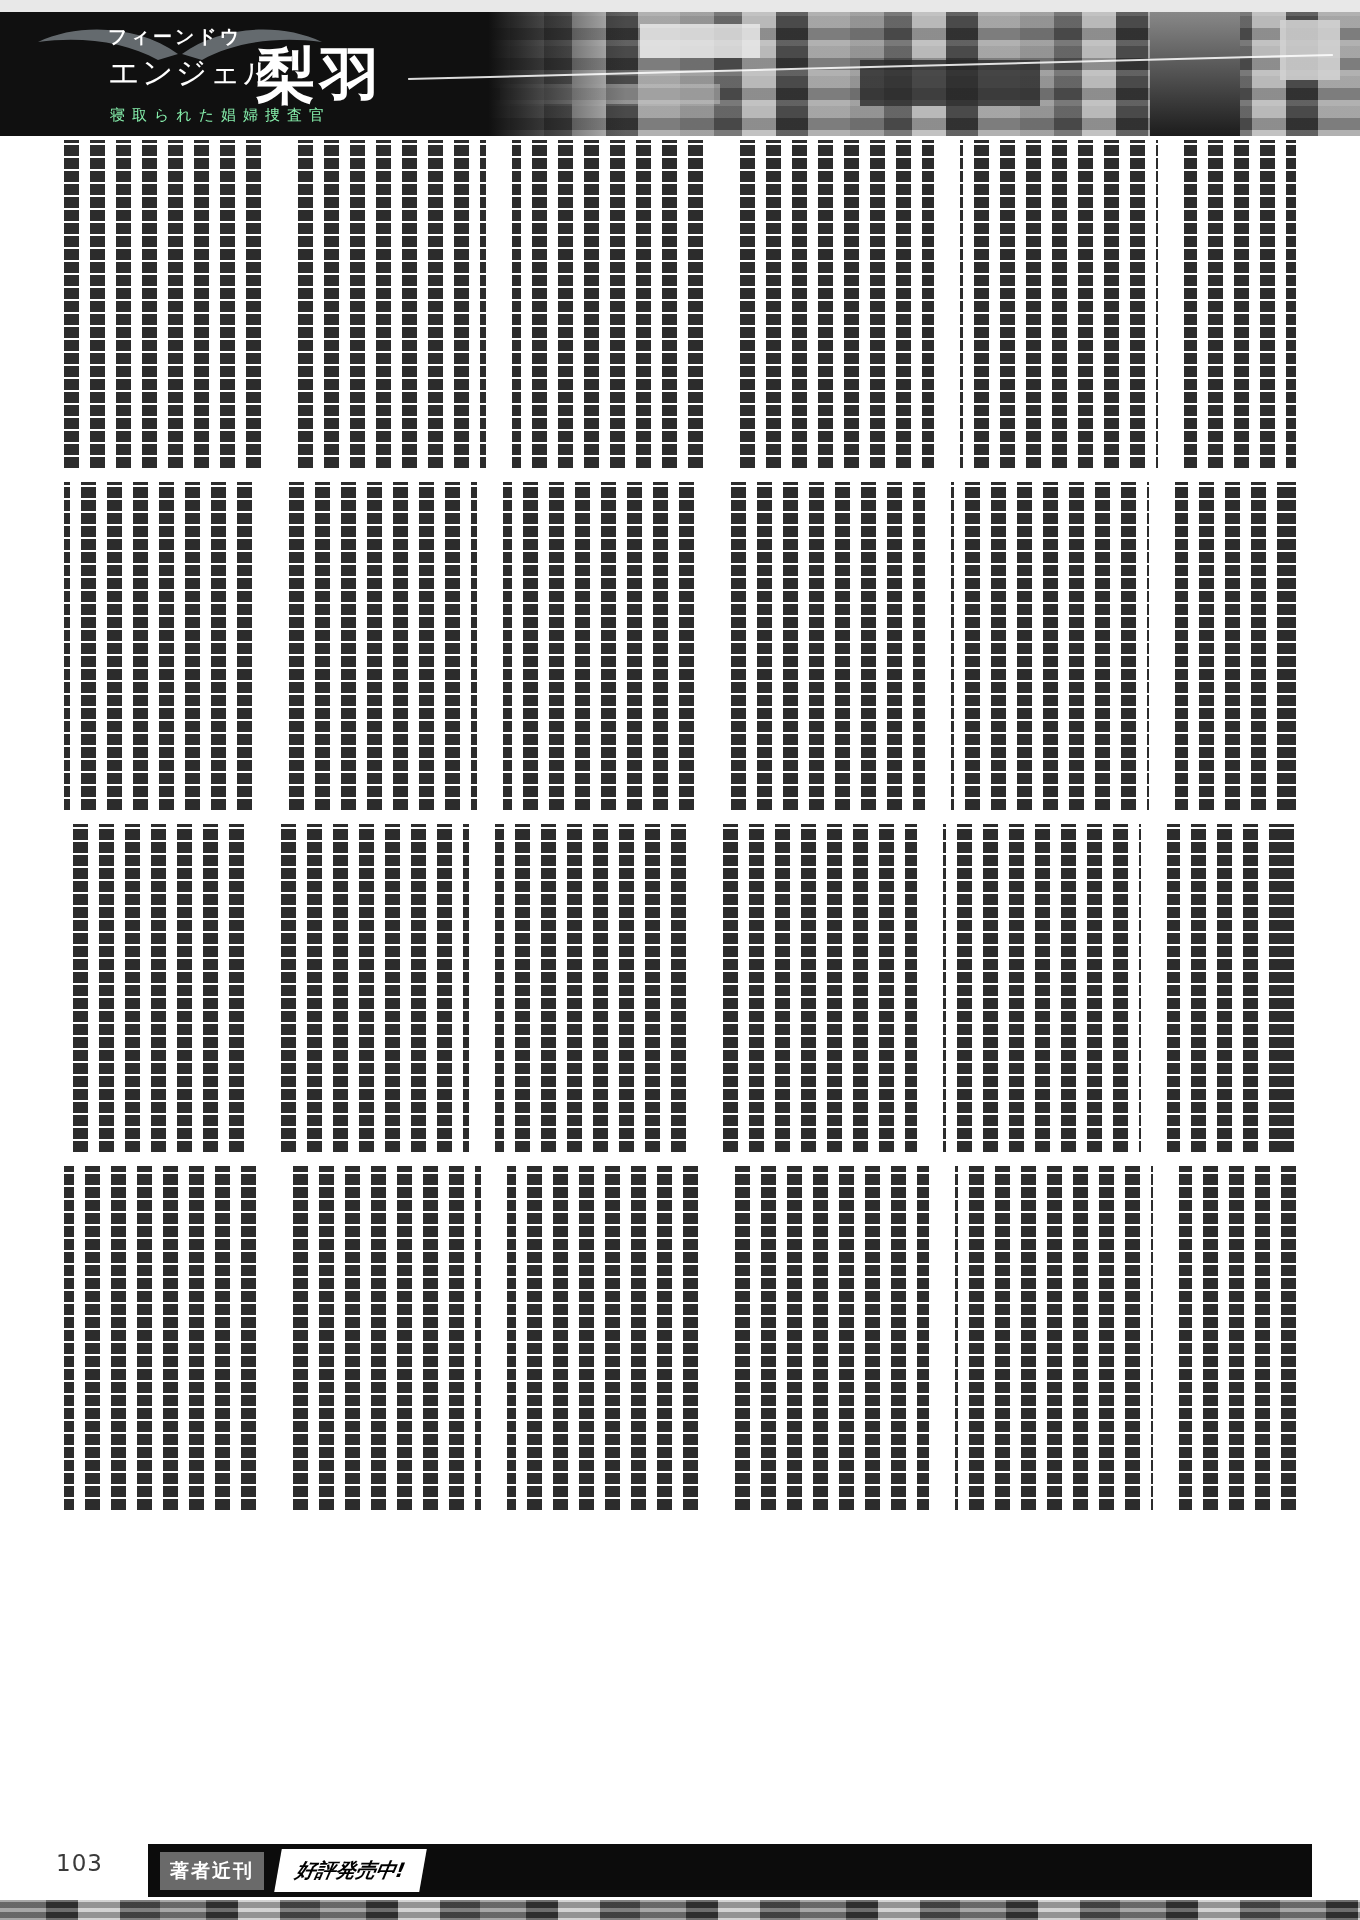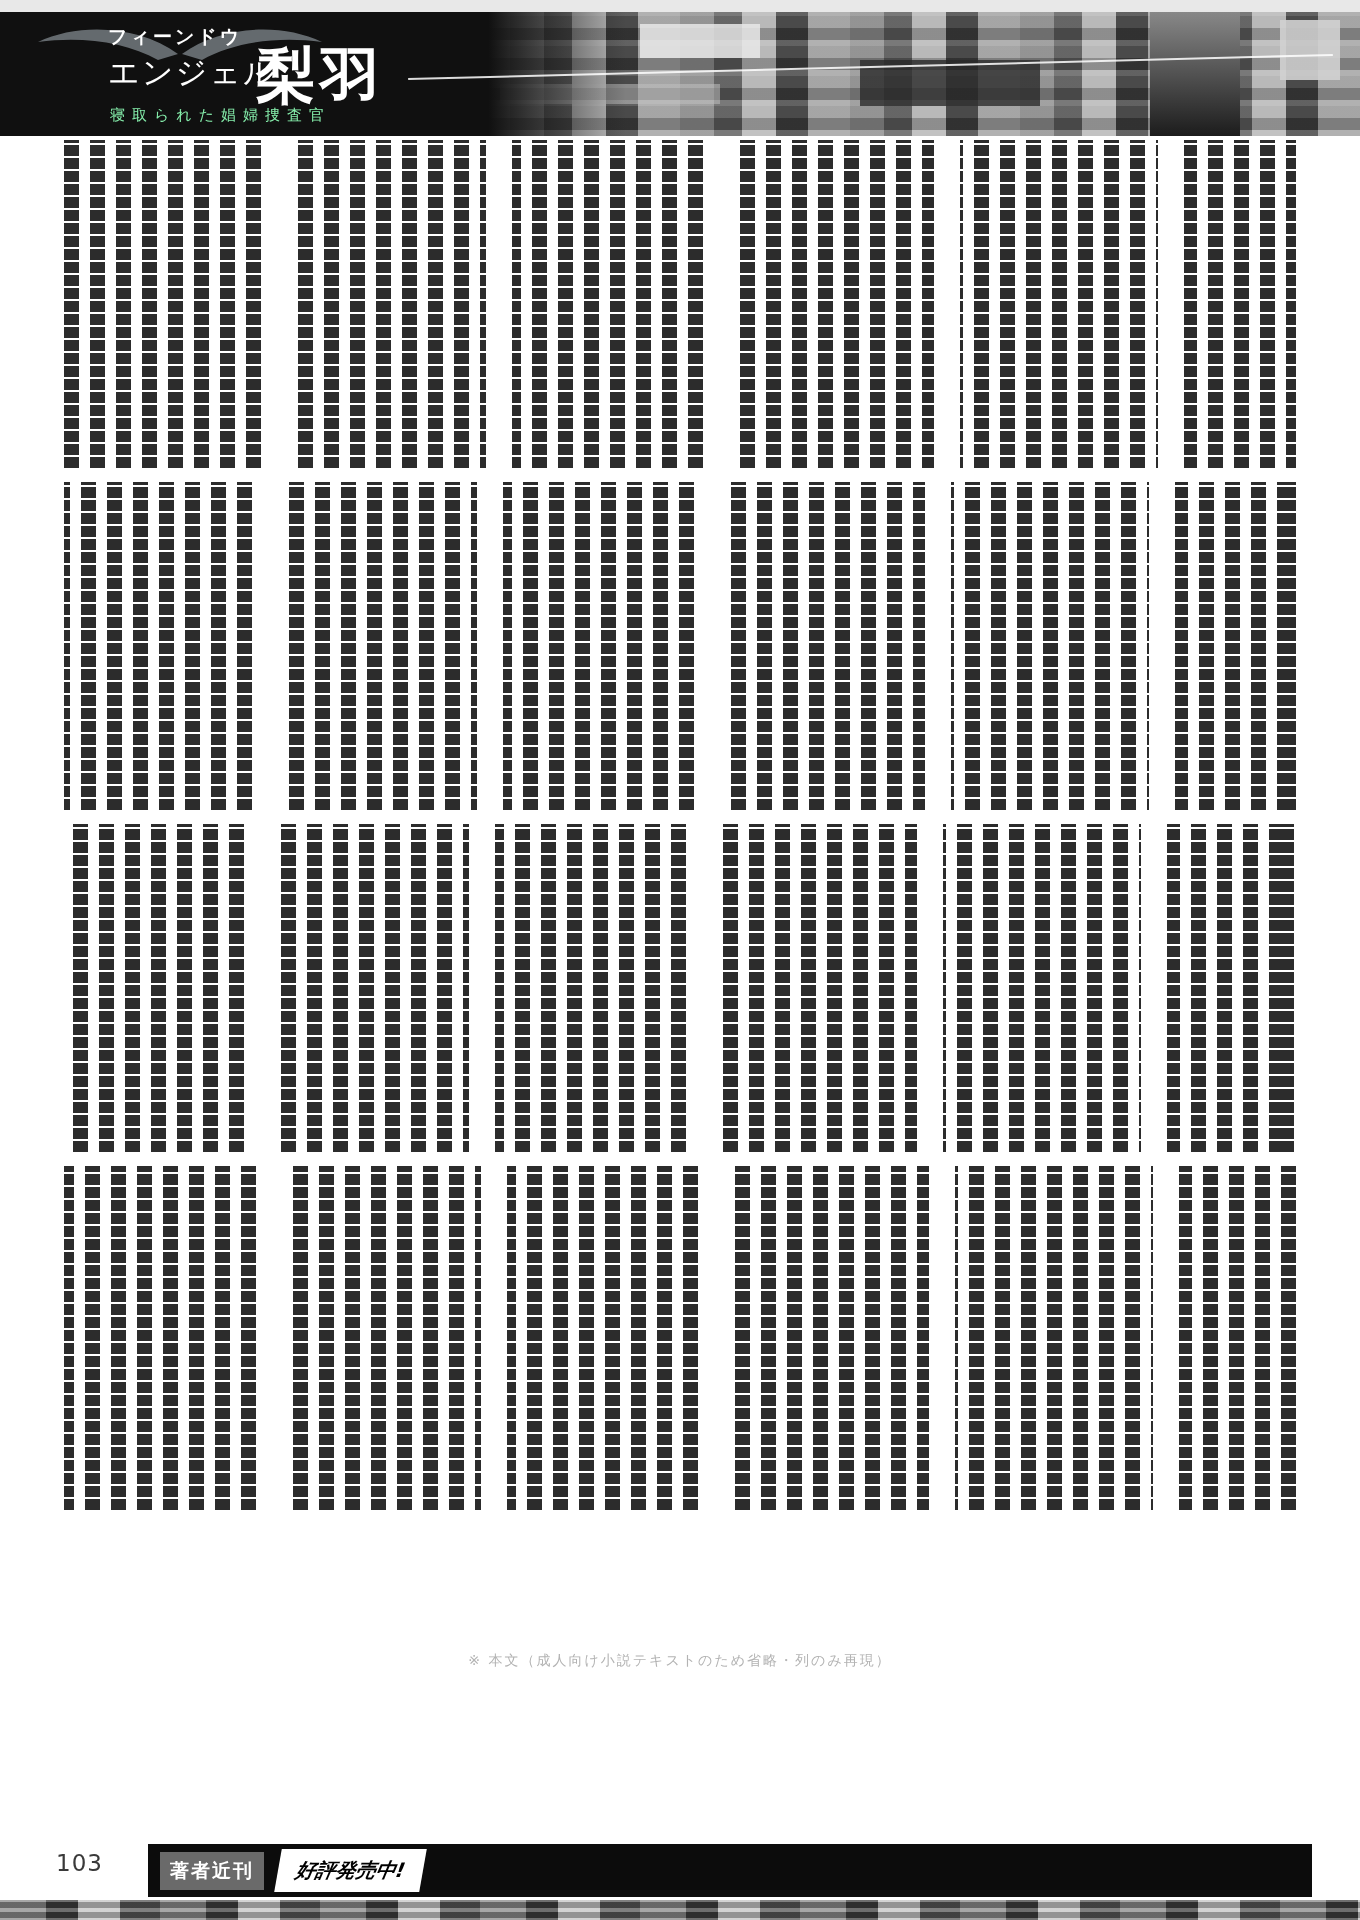--- a/index.html
+++ b/index.html
@@ -94,21 +94,20 @@
     </div>
     <div class="main-title">梨羽</div>
     <div class="subtitle">寝取られた娼婦捜査官</div>
   </div>
 
   <div class="band band1"></div>
   <div class="band band2"></div>
   <div class="band band3"></div>
   <div class="band band4"></div>
 
-  <div class="redaction">※ 本文（成人向け小説テキストのため省略・列のみ再現）</div>
 
   <div class="page-number">103</div>
 
   <div class="footer-bar">
     <span class="author-label">著者近刊</span>
     <span class="sale-badge">好評発売中!</span>
   </div>
 
   <div class="bottom-collage"></div>
 

